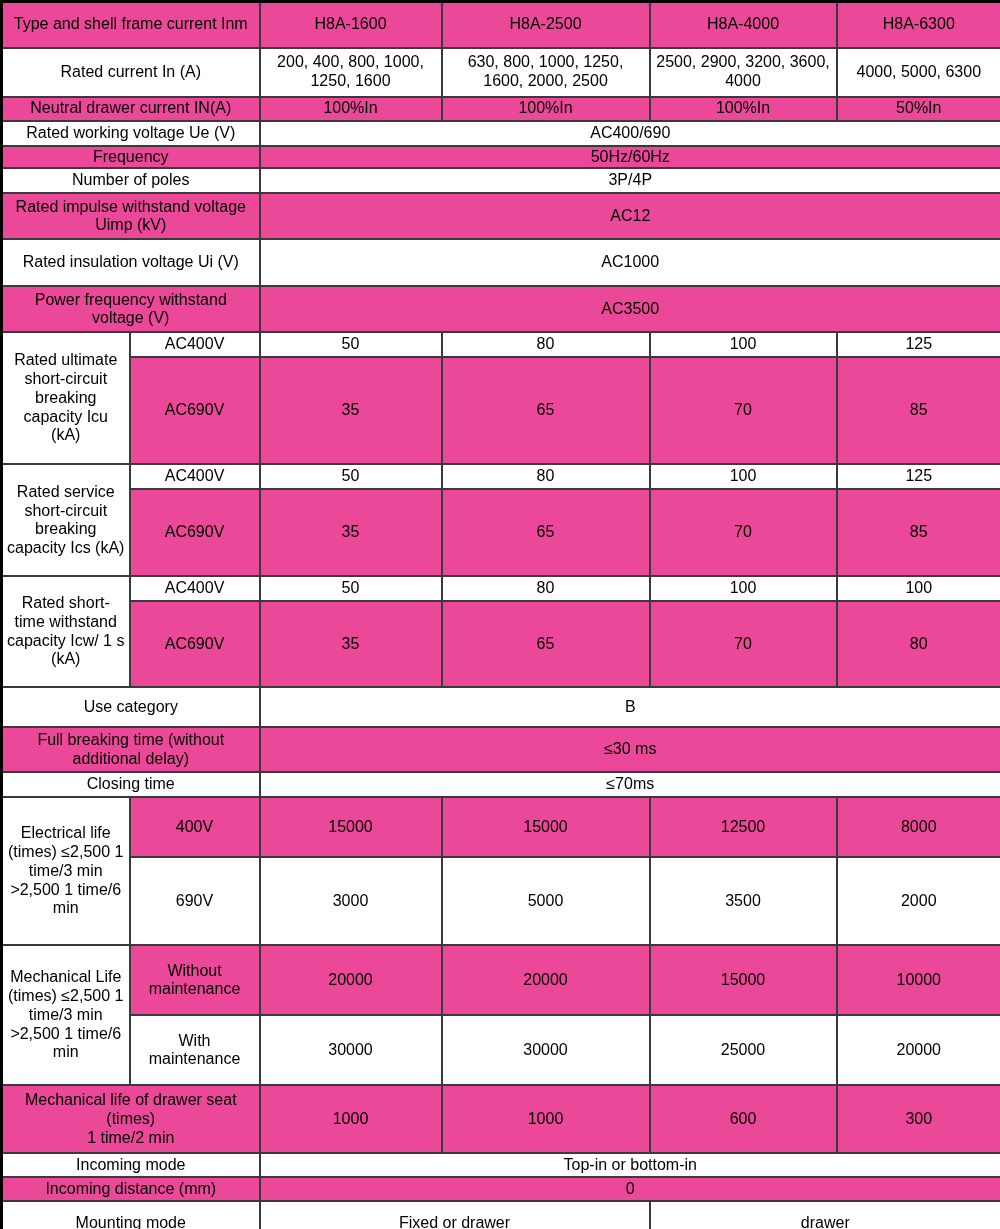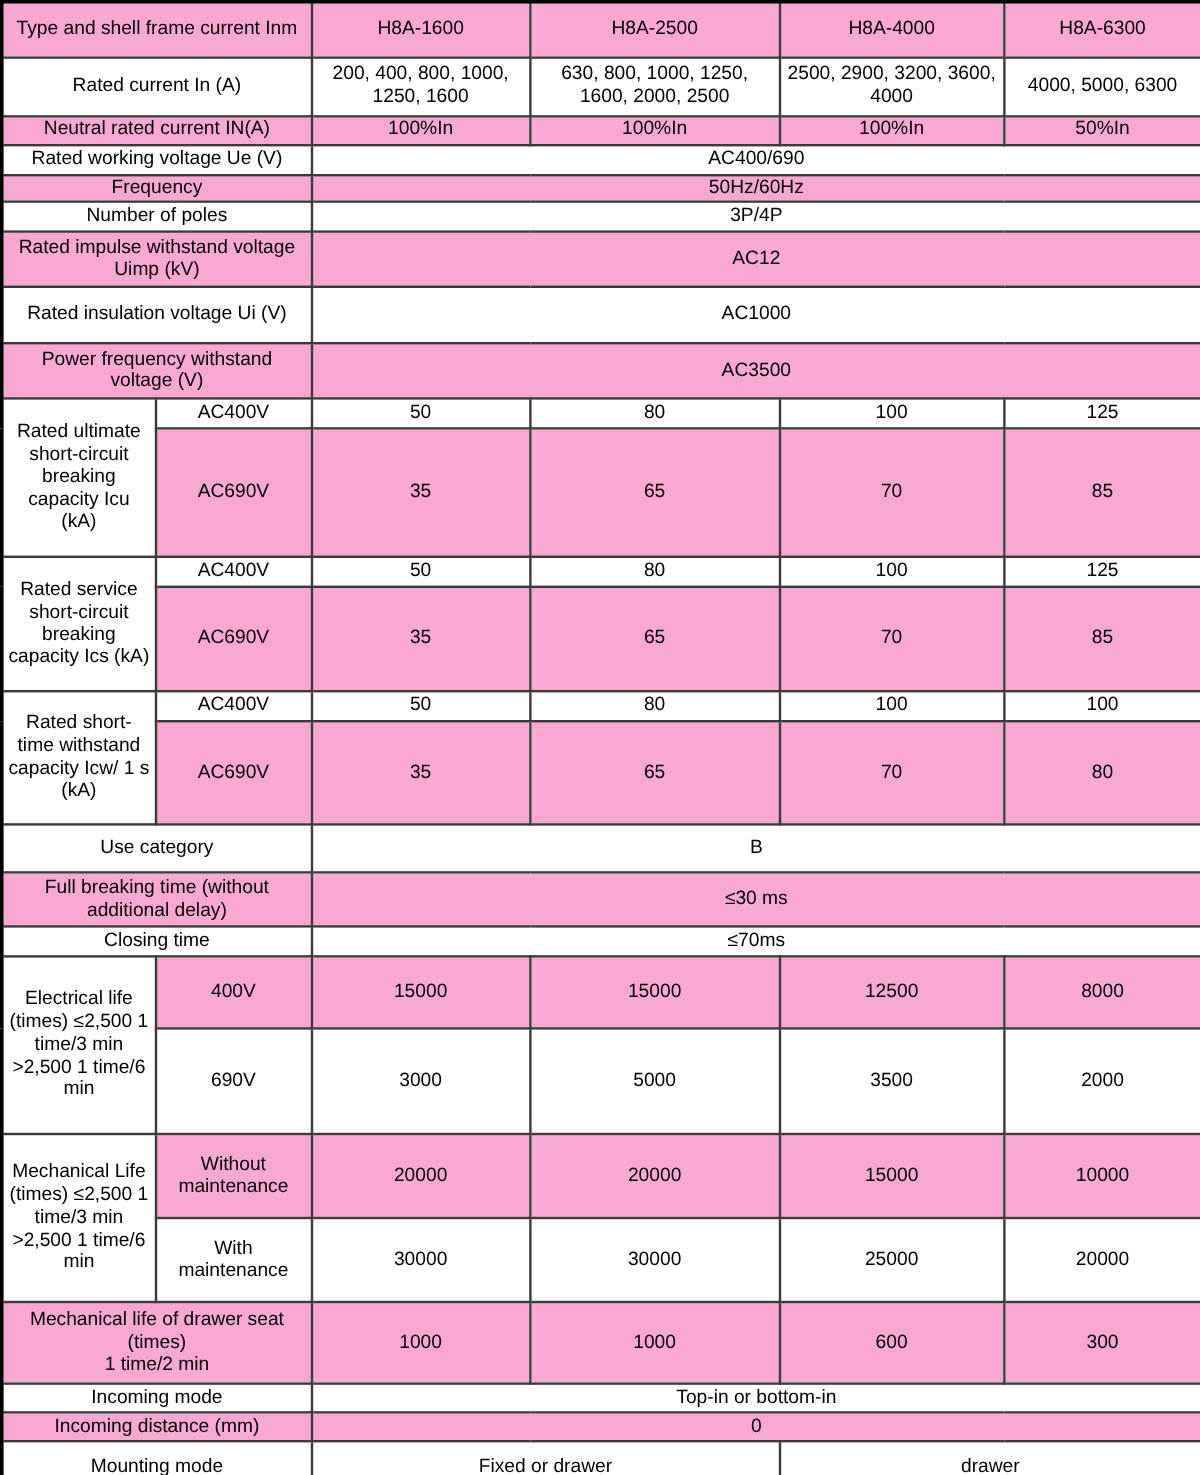--- a/index.html
+++ b/index.html
@@ -12,21 +12,21 @@
   }
   table.spec td{
     border:2px solid #3a3a3a;
     text-align:center;
     vertical-align:middle;
     padding:1px 4px;
     font-size:16px;
     line-height:1.17;
     overflow:hidden;
   }
-  td.g{background:#f9a8d4;}
+  td.g{background:#ec4899;}
   td.lt{text-align:left;vertical-align:top;padding-left:5px;padding-top:2px;}
   .blk{display:block;}
 </style>
 </head>
 <body>
 
 <table class="spec">
   <colgroup>
     <col style="width:128px">
       <col style="width:130px">
@@ -47,21 +47,21 @@
 
   <tr style="height:49px">
     <td colspan="2">Rated current In (A)</td>
     <td>200, 400, 800, 1000, 1250, 1600</td>
     <td>630, 800, 1000, 1250, 1600, 2000, 2500</td>
     <td>2500, 2900, 3200, 3600, 4000</td>
     <td>4000, 5000, 6300</td>
   </tr>
 
   <tr style="height:24px">
-    <td colspan="2" class="g">Neutral rated current IN(A)</td>
+    <td colspan="2" class="g">Neutral drawer current IN(A)</td>
     <td class="g">100%In</td>
     <td class="g">100%In</td>
     <td class="g">100%In</td>
     <td class="g">50%In</td>
   </tr>
 
   <tr style="height:25px">
     <td colspan="2">Rated working voltage Ue (V)</td>
     <td colspan="4">AC400/690</td>
   </tr>

